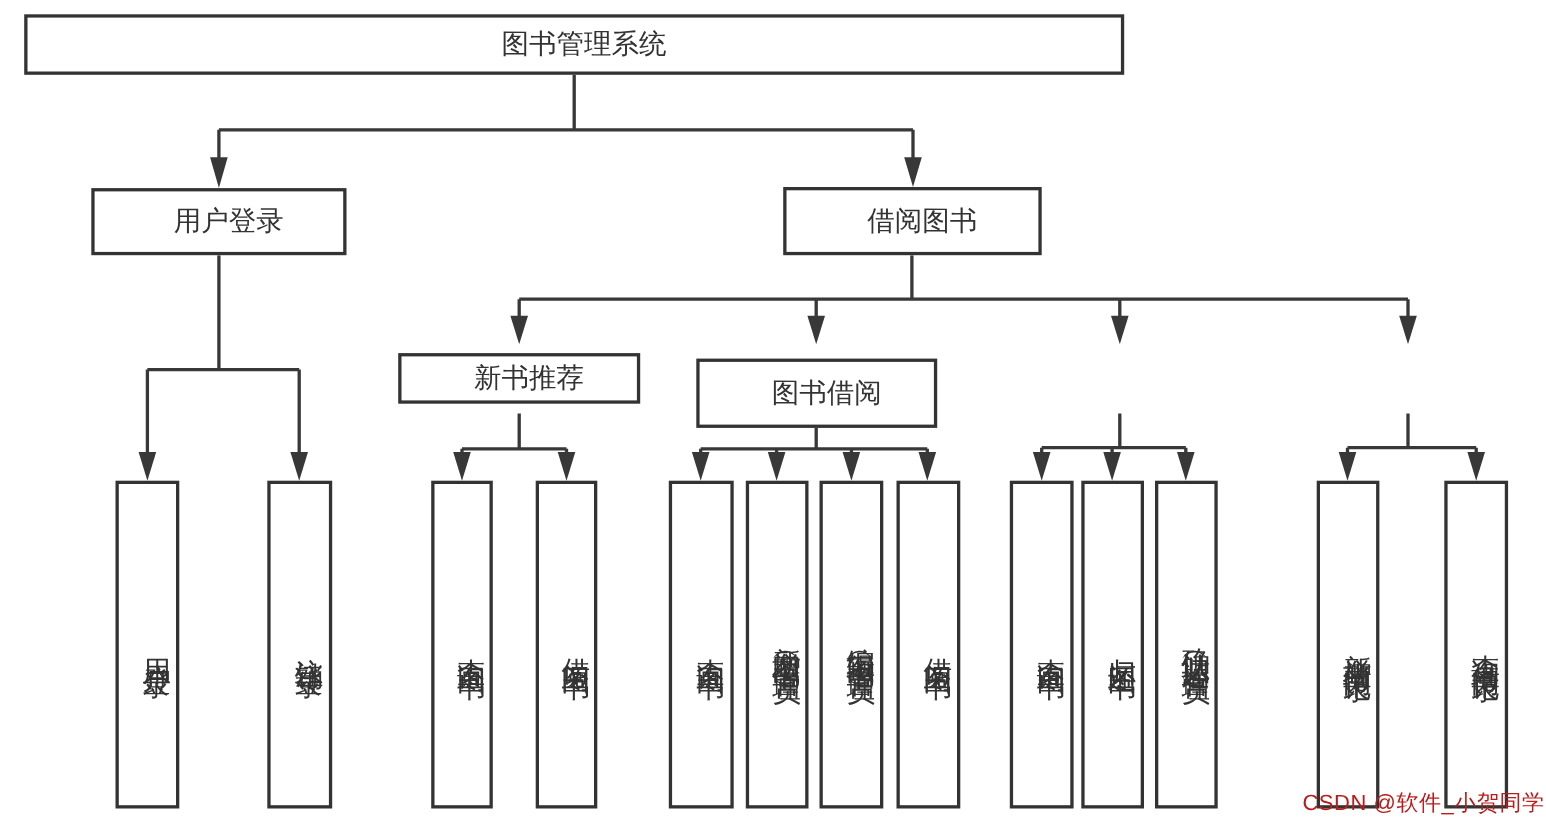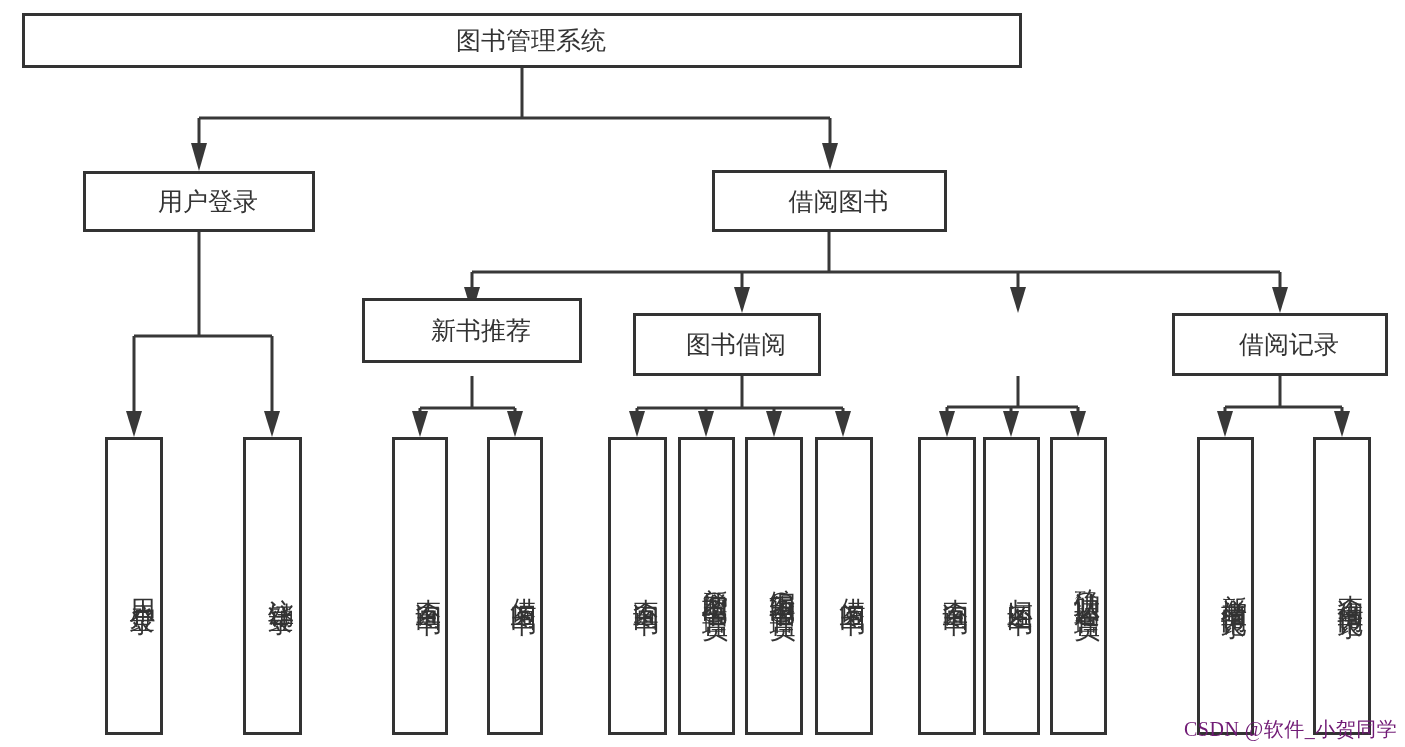--- a/index.html
+++ b/index.html
@@ -31,24 +31,23 @@
     writing-mode: vertical-rl;
     font-size: 26px;
     letter-spacing: 4px;
     white-space: normal;
   }
   .watermark {
     position: absolute;
     left: 1184px;
     top: 716px;
     font-size: 20px;
-    color: #701a75;
+    color: #b91c1c;
     z-index: 5;
     letter-spacing: 0.5px;
-    font-family: Liberation Serif, serif;
   }
 </style>
 </head>
 <body>
 
 <div class="canvas">
 
   <svg class="wires" width="1405" height="747" viewBox="0 0 1405 747">
     <g stroke="#383838" stroke-width="3" fill="none">
       <path d="M522 68 V118 M199 118 H830 M199 118 V144 M830 118 V144"></path>
@@ -110,23 +109,22 @@
       <polygon points="1217,411 1233,411 1225,437"></polygon>
       <polygon points="1334,411 1350,411 1342,437"></polygon>
     </g>
   </svg>
 
   <div class="box" style="left:22px; top:13px; width:1000px; height:55px;">图书管理系统</div>
 
   <div class="box" style="left:83px; top:171px; width:232px; height:61px;">用户登录</div>
   <div class="box" style="left:712px; top:170px; width:235px; height:62px;">借阅图书</div>
 
-  <div class="box" style="left:362px; top:298px; width:220px; height:65px;">新书推荐</div>
-  <div class="box" style="left:633px; top:313px; width:188px; height:63px;">图书借阅</div>
-  <div class="box" style="left:1172px; top:313px; width:216px; height:63px;">借阅记录</div>
+  <div class="box" style="left:362px; top:321px; width:220px; height:46px;">新书推荐</div>
+  <div class="box" style="left:633px; top:326px; width:219px; height:63px;">图书借阅</div>
 
   <div class="box v" style="left:105px; top:437px; width:58px; height:298px;">用户登录</div>
   <div class="box v" style="left:243px; top:437px; width:59px; height:298px;">注销登录</div>
 
   <div class="box v" style="left:392px; top:437px; width:56px; height:298px;">查询图书</div>
   <div class="box v" style="left:487px; top:437px; width:56px; height:298px;">借阅图书</div>
 
   <div class="box v" style="left:608px; top:437px; width:59px; height:298px;">查询图书</div>
   <div class="box v" style="left:678px; top:437px; width:57px; height:298px;">新增图书（管理员）</div>
   <div class="box v" style="left:745px; top:437px; width:58px; height:298px;">编辑图书（管理员）</div>

